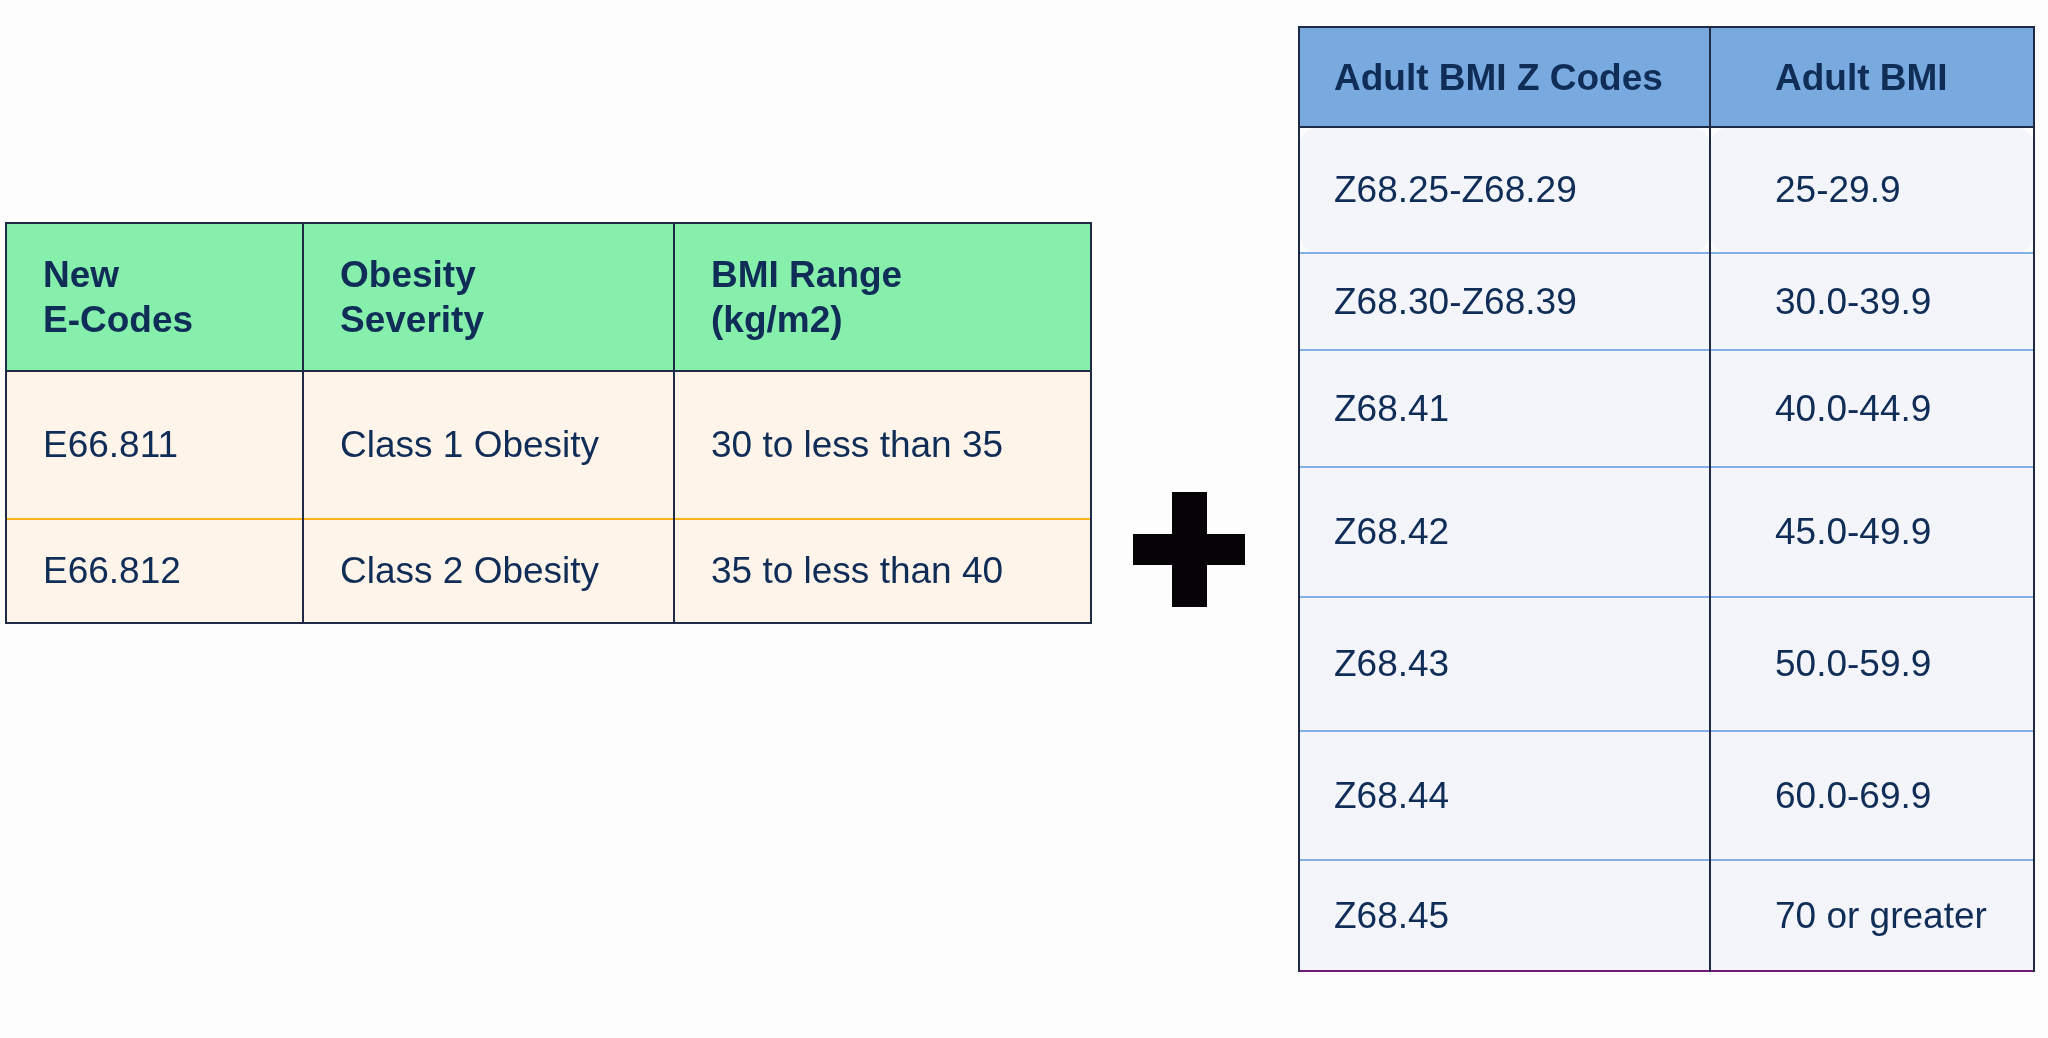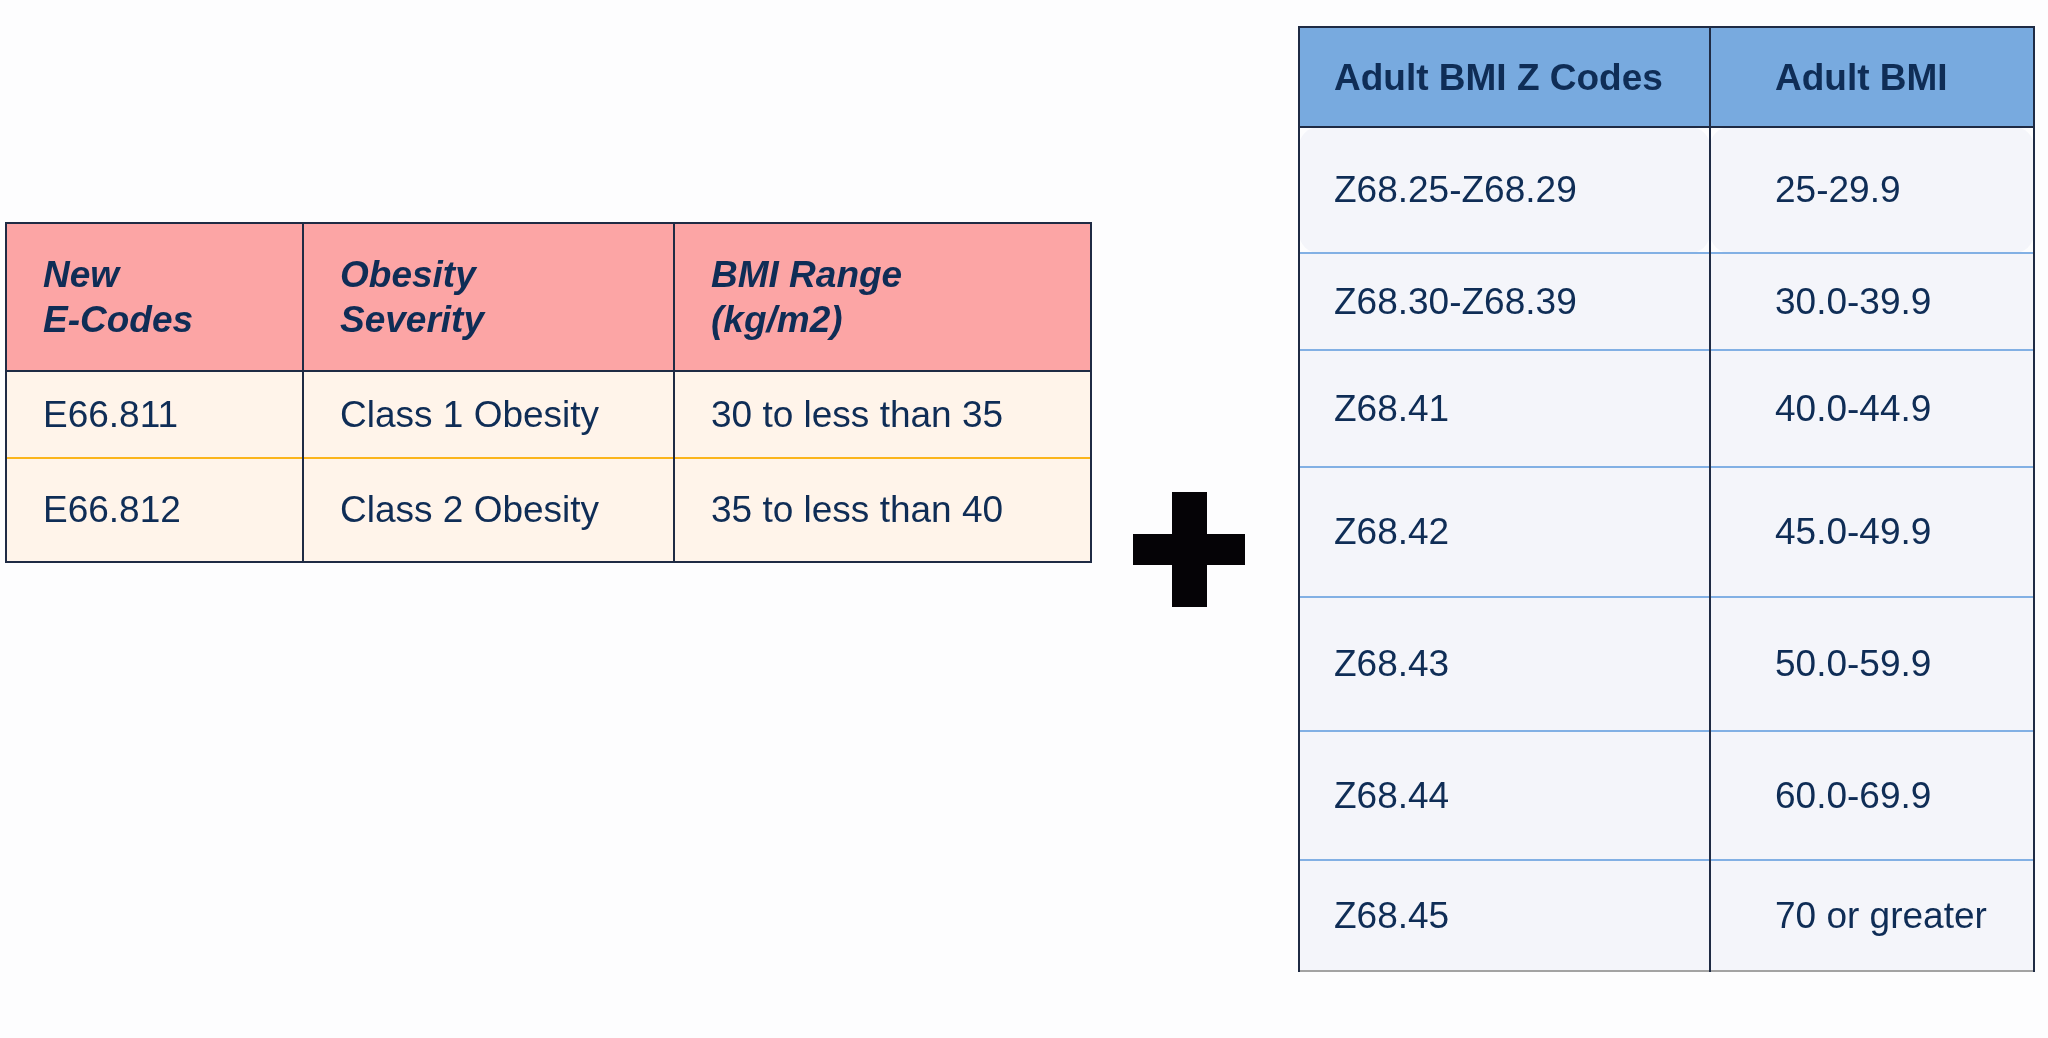--- a/index.html
+++ b/index.html
@@ -4,25 +4,25 @@
 <style>
   html, body { margin:0; padding:0; }
   body { width:2048px; height:1038px; background:#fdfdfe; position:relative; overflow:hidden;
          font-family:"Liberation Sans", "DejaVu Sans", sans-serif; color:#0f2d56; }
   table { border-collapse:collapse; position:absolute; table-layout:fixed; }
   td, th { padding:0 0 0 36px; text-align:left; vertical-align:middle; font-size:37px; }
   th { font-weight:bold; line-height:45px; color:#0f2d56; }
   td { font-weight:normal; color:#0f2d56; }
 
   #left-table { left:5px; top:222px; width:1085px; border:2px solid #1f2b44; }
-  #left-table th { background:#fca5a5; height:146px; border:2px solid #1f2b44;font-style:italic; }
+  #left-table th { background:#86efac; height:146px; border:2px solid #1f2b44; }
   #left-table td { background:#fff4ea; border-left:2px solid #1f2b44; border-right:2px solid #1f2b44; border-top:2px solid #fbb51c; }
   #left-table tr.first td { border-top:2px solid #1f2b44; }
 
-  #right-table { left:1298px; top:26px; width:735px; border:2px solid #a3a3a3; }
+  #right-table { left:1298px; top:26px; width:735px; border:2px solid #701a75; }
   #right-table th { background:#78aadf; height:98px; border:2px solid #1f2b44; padding-left:34px; }
   #right-table td { background:#f4f5fa; border-left:2px solid #1f2b44; border-right:2px solid #1f2b44; border-top:2px solid #82b0e4; padding-left:34px; }
   #right-table tr.first td { border-top:2px solid #1f2b44;border-radius:20px; }
   #right-table td.c2, #right-table th.c2 { padding-left:64px; }
 
   .plus-icon { position:absolute; left:1133px; top:492px; width:112px; height:115px; }
   .plus-icon .h { position:absolute; left:0; top:42px; width:112px; height:31px; background:#050306; }
   .plus-icon .v { position:absolute; left:39px; top:0; width:35px; height:115px; background:#050306; }
 </style>
 </head>
@@ -35,21 +35,21 @@
       <col style="width:417px">
     </colgroup>
   <thead>
     <tr>
       <th><span>New</span><br><span>E-Codes</span></th>
       <th><span>Obesity</span><br><span>Severity</span></th>
       <th><span>BMI Range</span><br><span>(kg/m2)</span></th>
     </tr>
   </thead>
   <tbody>
-    <tr class="first" style="height:87px">
+    <tr class="first" style="height:148px">
       <td>E66.811</td>
       <td>Class 1 Obesity</td>
       <td>30 to less than 35</td>
     </tr>
     <tr style="height:104px">
       <td>E66.812</td>
       <td>Class 2 Obesity</td>
       <td>35 to less than 40</td>
     </tr>
   </tbody>

